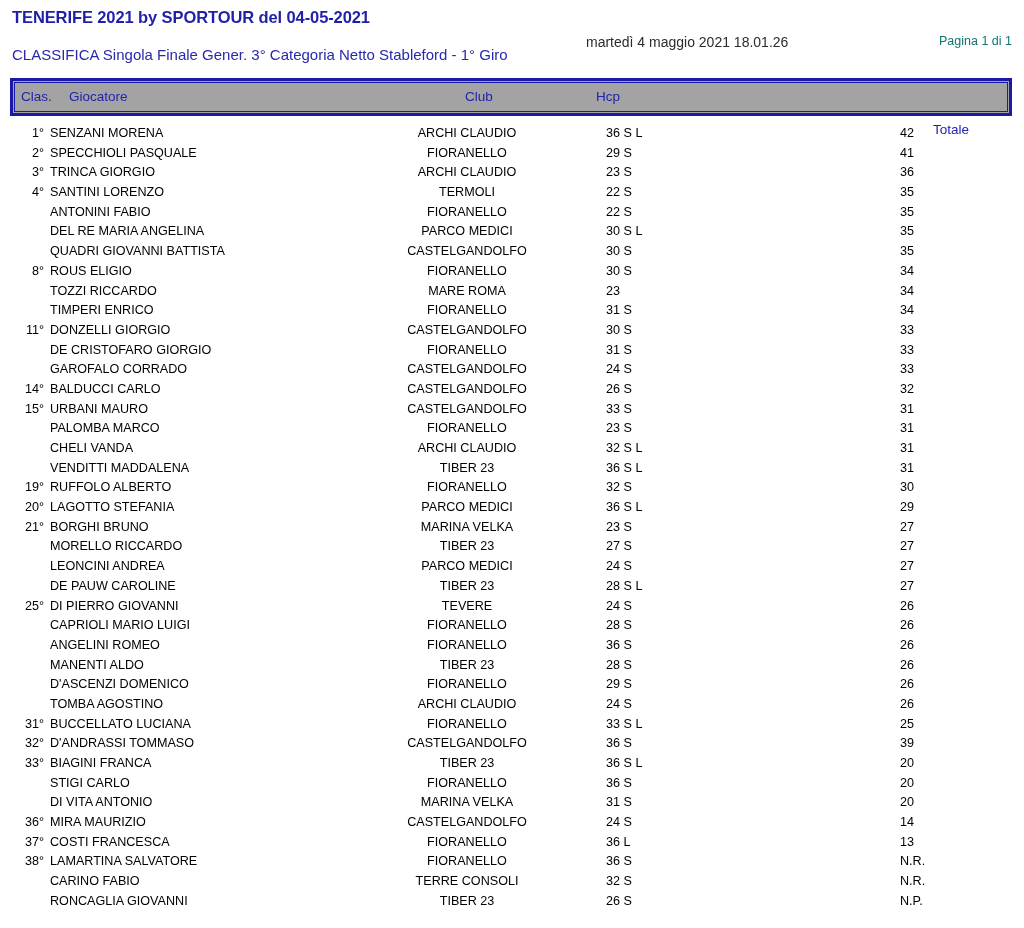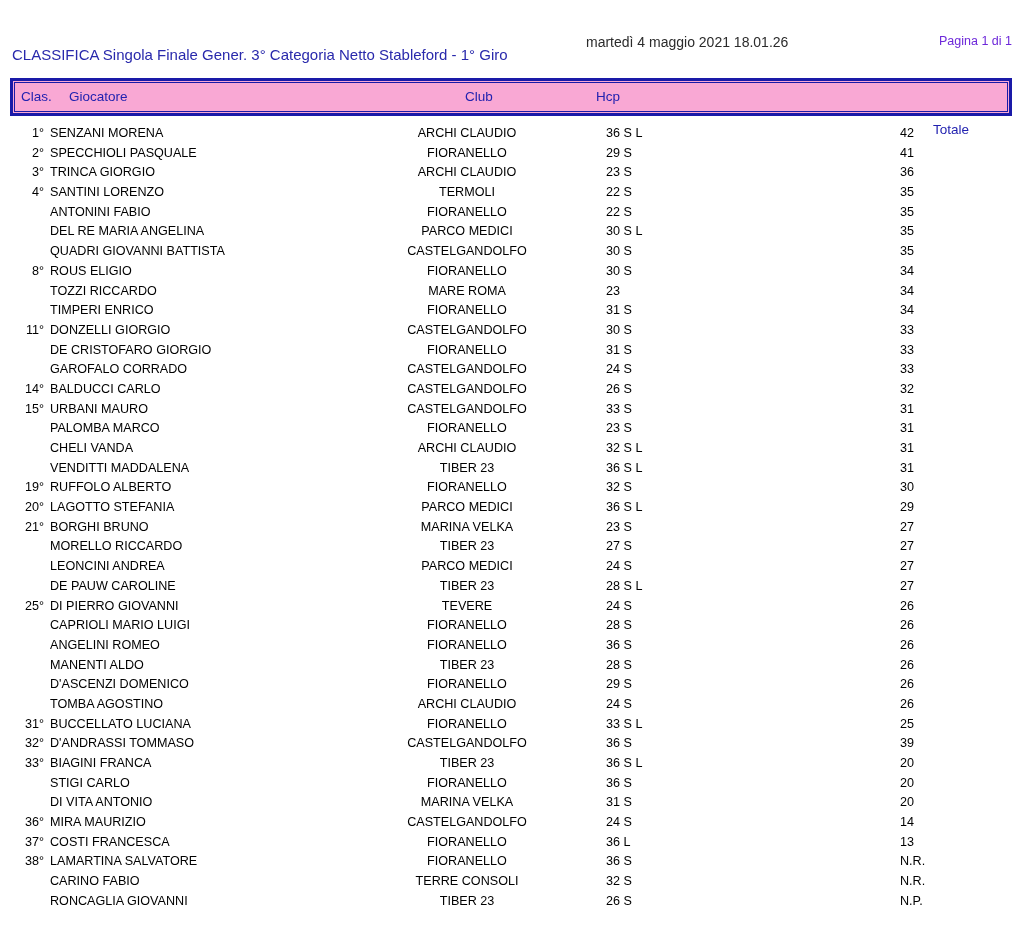--- a/index.html
+++ b/index.html
@@ -45,42 +45,42 @@
     top: 0;
     font-size: 14px;
     color: #2b2b2b;
     white-space: nowrap;
   }
   .meta-page {
     position: absolute;
     right: 12px;
     top: 0;
     font-size: 12.5px;
-    color: #6d28d9;
+    color: #0f766e;
     white-space: nowrap;
   }
   .doc-subtitle {
     position: absolute;
     left: 12px;
     top: 46px;
     font-size: 15px;
     color: #2929ac;
     white-space: nowrap;
   }
 
   
   .header-box {
     position: absolute;
     left: 10px;
     top: 78px;
     width: 1002px;
     height: 38px;
     border: 3px solid #1a1aa8;
     box-sizing: border-box;
-    background: #f9a8d4;
+    background: #a3a3a3;
   }
   .header-box::after {
     content: "";
     position: absolute;
     left: 1px;
     top: 1px;
     right: 1px;
     bottom: 1px;
     border: 1px solid #1a1aa8;
     pointer-events: none;
@@ -148,20 +148,21 @@
     left: 900px;
     width: 70px;
     text-align: left;
   }
 </style>
 </head>
 <body>
 
 <div class="page">
 
+  <div class="doc-title">TENERIFE 2021 by SPORTOUR del 04-05-2021</div>
 
   <div class="meta-row">
     <div class="meta-date">martedì 4 maggio 2021 18.01.26</div>
     <div class="meta-page">Pagina 1 di 1</div>
   </div>
 
   <div class="doc-subtitle">CLASSIFICA Singola Finale Gener. 3° Categoria   Netto Stableford  - 1° Giro</div>
 
   <div class="header-box">
     <div class="header-row">

